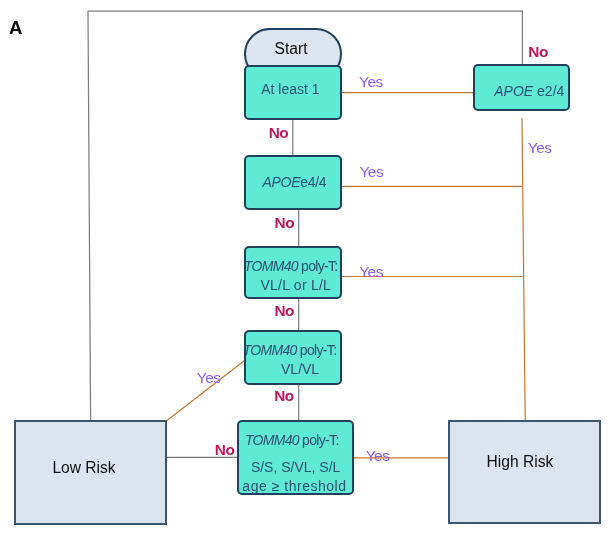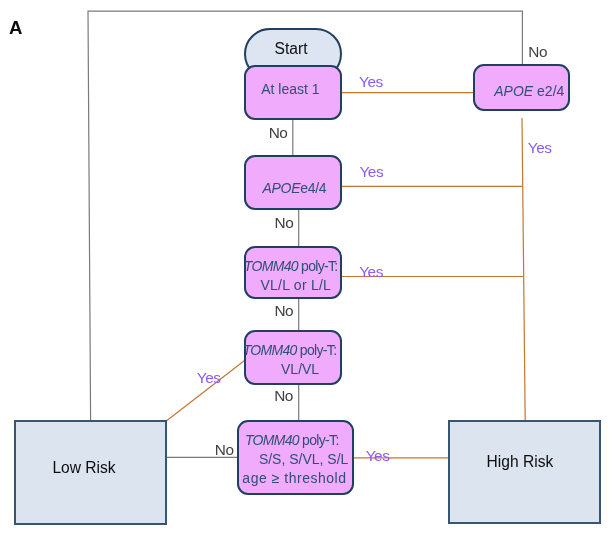--- a/index.html
+++ b/index.html
@@ -1,31 +1,31 @@
 <!DOCTYPE html>
 <html><head>
 <meta charset="utf-8">
 <style>
   html,body{margin:0;padding:0;}
   body{width:613px;height:541px;background:#ffffff;font-family:"Liberation Sans",sans-serif;overflow:hidden;-webkit-font-smoothing:antialiased;}
   #root{position:relative;width:613px;height:541px;transform:translateZ(0);}
   .node{position:absolute;box-sizing:border-box;display:flex;align-items:center;justify-content:center;text-align:center;color:#2e5072;}
   .node.rect,.node.pill{display:block;}
   .node.rect span,.node.pill span{position:absolute;display:block;white-space:nowrap;line-height:1;}
-  .rounded{border:2px solid #21405e;border-radius:11px;background:#f0abfc;}
+  .rounded{border:2px solid #21405e;border-radius:5px;background:#5eead4;}
   .pill{border:2px solid #21405e;border-radius:999px;background:#dde5f2;color:#0d0d0d;}
   .rect{border:2px solid #38566f;background:#dce4ef;color:#0d0d0d;}
   .lbl{position:absolute;font-size:15.4px;line-height:1;white-space:nowrap;letter-spacing:-0.45px;}
   .txt{position:absolute;left:0;right:0;font-size:14px;line-height:19px;white-space:nowrap;text-align:center;}
   .txt > div{white-space:nowrap;position:relative;}
   .txt i{font-style:italic;}
   .node.rounded{overflow:visible;}
   .tight{letter-spacing:-0.68px;}
   .node.pill span,.node.rect span{font-size:15.6px;}
-  .lbl.no{color:#404040;}
+  .lbl.no{color:#be185d;font-weight:bold;}
   .lbl.yes{color:#8b5cf6;margin-top:9px;}
   svg.links{position:absolute;left:0;top:0;width:613px;height:541px;}
 </style>
 </head>
 <body>
 
 <div id="root">
 
   <svg class="links" viewBox="0 0 613 541">
     <g fill="none" stroke="#7a7a7a" stroke-width="1.2">
@@ -71,42 +71,42 @@
   </div>
 
   <div class="node rounded" style="left:473.0px;top:64.2px;width:97px;height:47px;">
     <div class="txt" style="top:16.0px;">
         <div style="left:7.8px;"><i>APOE</i><span> e2/4</span></div>
       </div>
   </div>
 
   <div class="node rounded" style="left:243.8px;top:155.0px;width:98px;height:55.0px;">
     <div class="txt" style="top:16.3px;">
-        <div style="left:1.6px;letter-spacing:-0.3px;margin-top:6px;"><i>APOE</i><span>e4/4</span></div>
+        <div style="left:1.6px;letter-spacing:-0.3px;"><i>APOE</i><span>e4/4</span></div>
       </div>
   </div>
 
   <div class="node rounded" style="left:243.8px;top:246.2px;width:98px;height:53.0px;">
     <div class="txt" style="top:9.0px;">
       <div class="tight" style="left:-2.1px;"><i>TOMM40</i><span> poly-T:</span></div>
       <div style="left:3.0px;letter-spacing:0.25px;">VL/L or L/L</div>
     </div>
   </div>
 
   <div class="node rounded" style="left:243.8px;top:330.0px;width:98px;height:55.0px;">
     <div class="txt" style="top:9.0px;">
       <div class="tight" style="left:-3.3px;"><i>TOMM40</i><span> poly-T:</span></div>
       <div style="left:7.3px;">VL/VL</div>
     </div>
   </div>
 
   <div class="node rounded" style="left:237.4px;top:419.5px;width:116.5px;height:75.0px;">
     <div class="txt" style="top:9.0px;">
       <div class="tight" style="left:-3.9px;"><i>TOMM40</i><span> poly-T:</span></div>
-      <div style="left:8px;">S/S, S/VL, S/L</div>
+      <div style="left:0;margin-top:8px;">S/S, S/VL, S/L</div>
       <div style="left:-1.2px;letter-spacing:0.52px;">age ≥ threshold</div>
     </div>
   </div>
 
   <div class="node rect" style="left:14.1px;top:420.4px;width:152.8px;height:104.5px;padding-left:36px;">
     <span style="left:36.3px;top:37.6px;">Low Risk</span>
   </div>
 
   <div class="node rect" style="left:448.1px;top:420.2px;width:152.9px;height:104.0px;">
     <span style="left:36.5px;top:32.2px;">High Risk</span>

